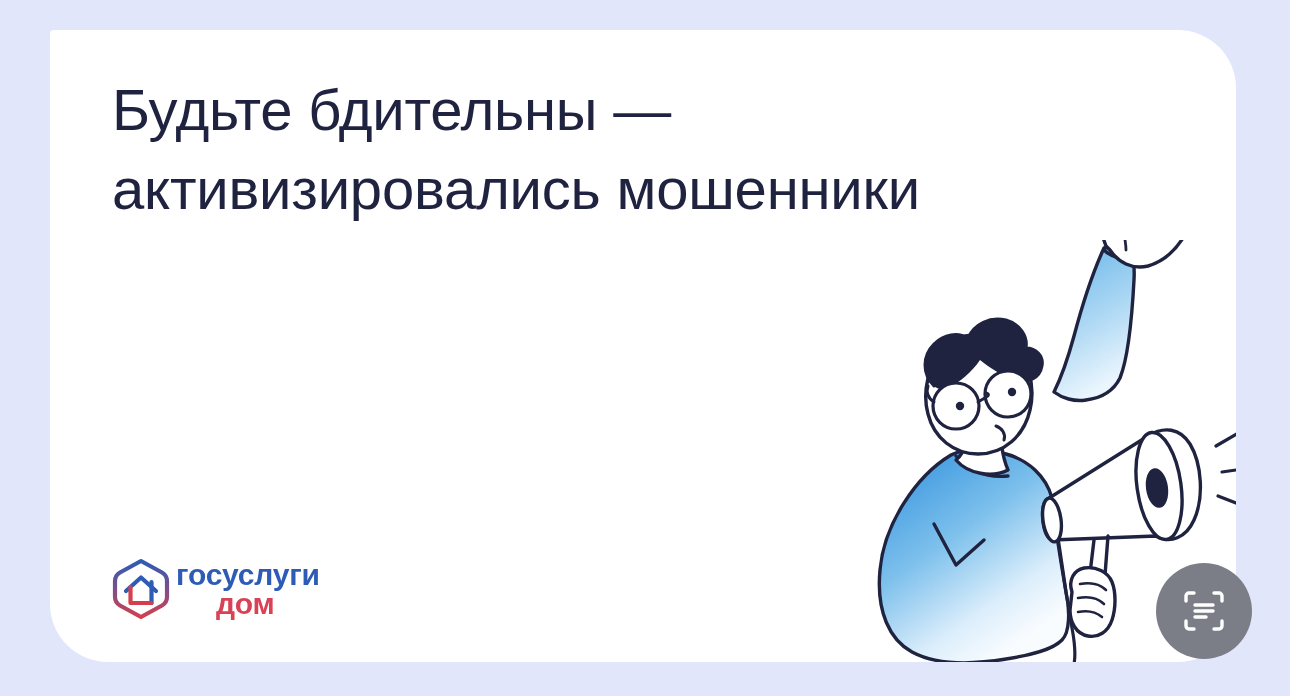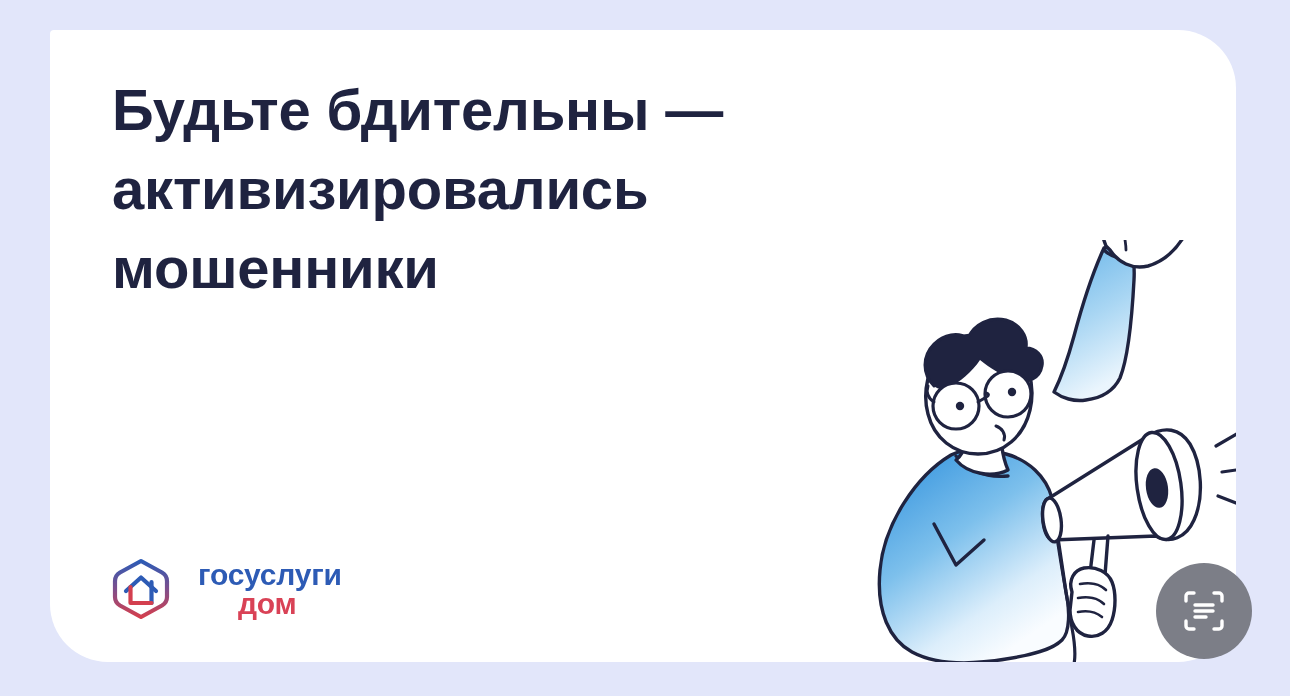--- a/index.html
+++ b/index.html
@@ -30,33 +30,33 @@
 
   
   #headline {
     position: absolute;
     left: 62px;
     top: 40px;
     width: 820px;
     color: #1f2340;
     font-size: 58px;
     line-height: 79px;
-    font-weight: 700;
+    font-weight: 400;
     letter-spacing: -0.2px;
     white-space: pre-line;
   }
 
   
   #logo {
     position: absolute;
     left: 62px;
     top: 528px;
     display: flex;
     align-items: center;
-    gap: 28px;
+    gap: 6px;
   }
   #logo-mark { width: 58px; height: 62px; display: block; flex: none; }
   #logo-words {
     display: flex;
     flex-direction: column;
     line-height: 0.97;
     font-weight: 700;
     font-size: 30px;
     letter-spacing: -0.2px;
   }

